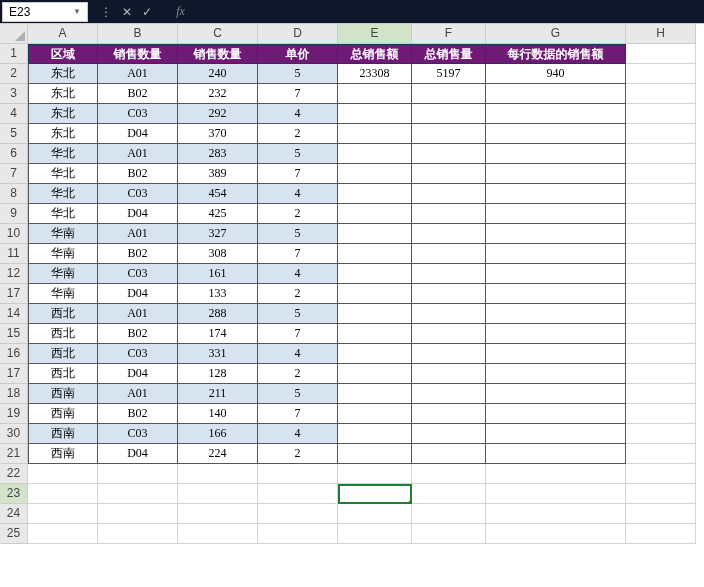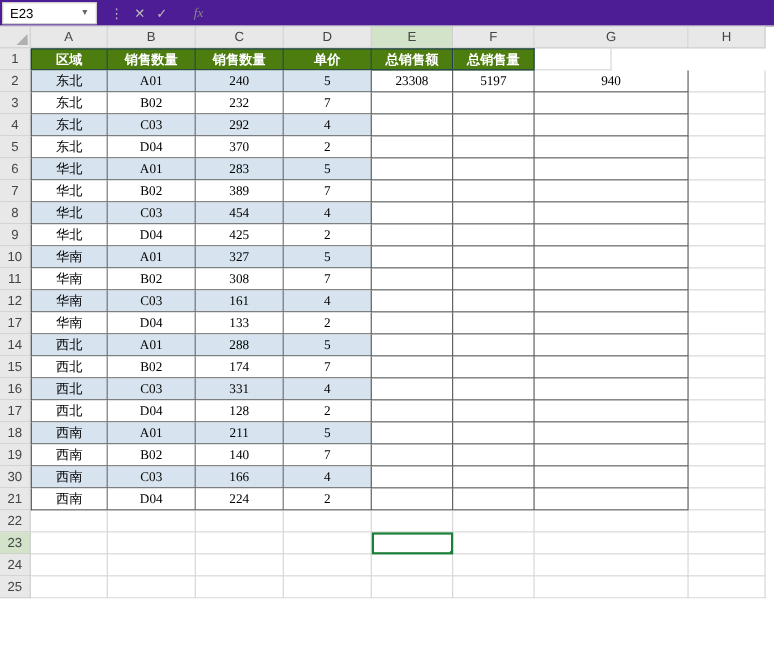--- a/index.html
+++ b/index.html
@@ -8,21 +8,21 @@
   font-size: 12px;
   background: #fff;
   color: #000;
   user-select: none;
 }
 .namebox-bar {
   display: flex;
   align-items: center;
   height: 24px;
   border-bottom: 1px solid #ccc;
-  background: #4c1d95;
+  background: #0f172a;
 }
 .namebox {
   width: 86px;
   height: 20px;
   border: 1px solid #ccc;
   background: #fff;
   margin-left: 2px;
   padding: 0 6px;
   line-height: 18px;
   font-size: 12px;
@@ -111,21 +111,21 @@
 .cB { width: 80px; }
 .cC { width: 80px; }
 .cD { width: 80px; }
 .cE { width: 74px; }
 .cF { width: 74px; }
 .cG { width: 140px; }
 .cH { width: 70px; }
 
 
 .hdr .cell.dcell {
-  background: #4d7c0f;
+  background: #701a75;
   color: #fff;
   font-weight: bold;
   text-align: center;
   border-right: 1px solid #1a3a5a;
   border-bottom: 1px solid #1a3a5a;
   border-top: 1px solid #1a3a5a;
 }
 .drow .dcell {
   text-align: center;
   border-right: 1px solid #555;
@@ -186,20 +186,21 @@
 
   <div class="rows" id="rows">
       <div class="row hdr">
         <div class="row-h">1</div>
         <div class="cell cA dcell first">区域</div>
         <div class="cell cB dcell">销售数量</div>
         <div class="cell cC dcell">销售数量</div>
         <div class="cell cD dcell">单价</div>
         <div class="cell cE dcell">总销售额</div>
         <div class="cell cF dcell">总销售量</div>
+        <div class="cell cG dcell">每行数据的销售额</div>
         <div class="cell cH"></div>
       </div>
       <div class="row drow even">
         <div class="row-h">2</div>
         <div class="cell cA dcell band first">东北</div>
         <div class="cell cB dcell band">A01</div>
         <div class="cell cC dcell band">240</div>
         <div class="cell cD dcell band">5</div>
         <div class="cell cE dcell">23308</div>
         <div class="cell cF dcell">5197</div>

